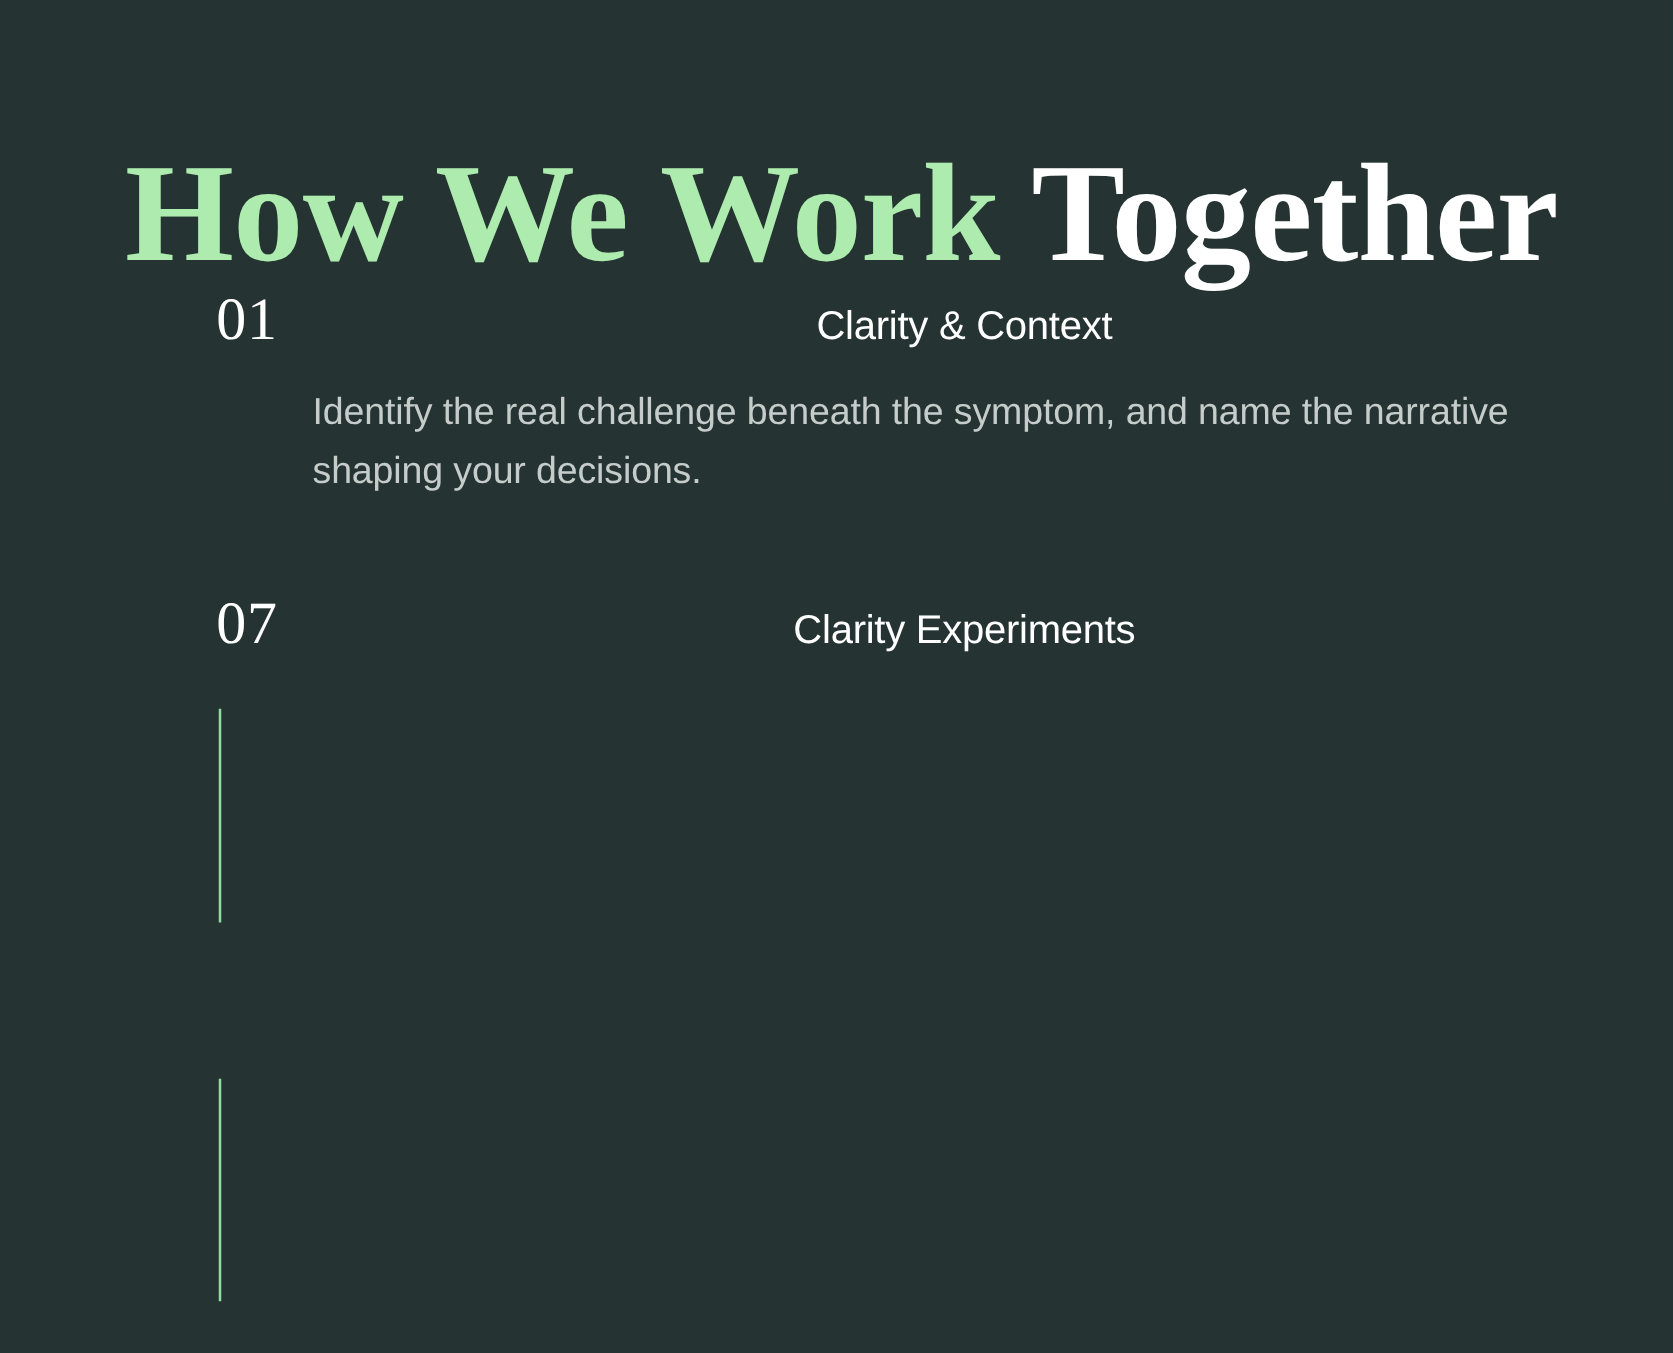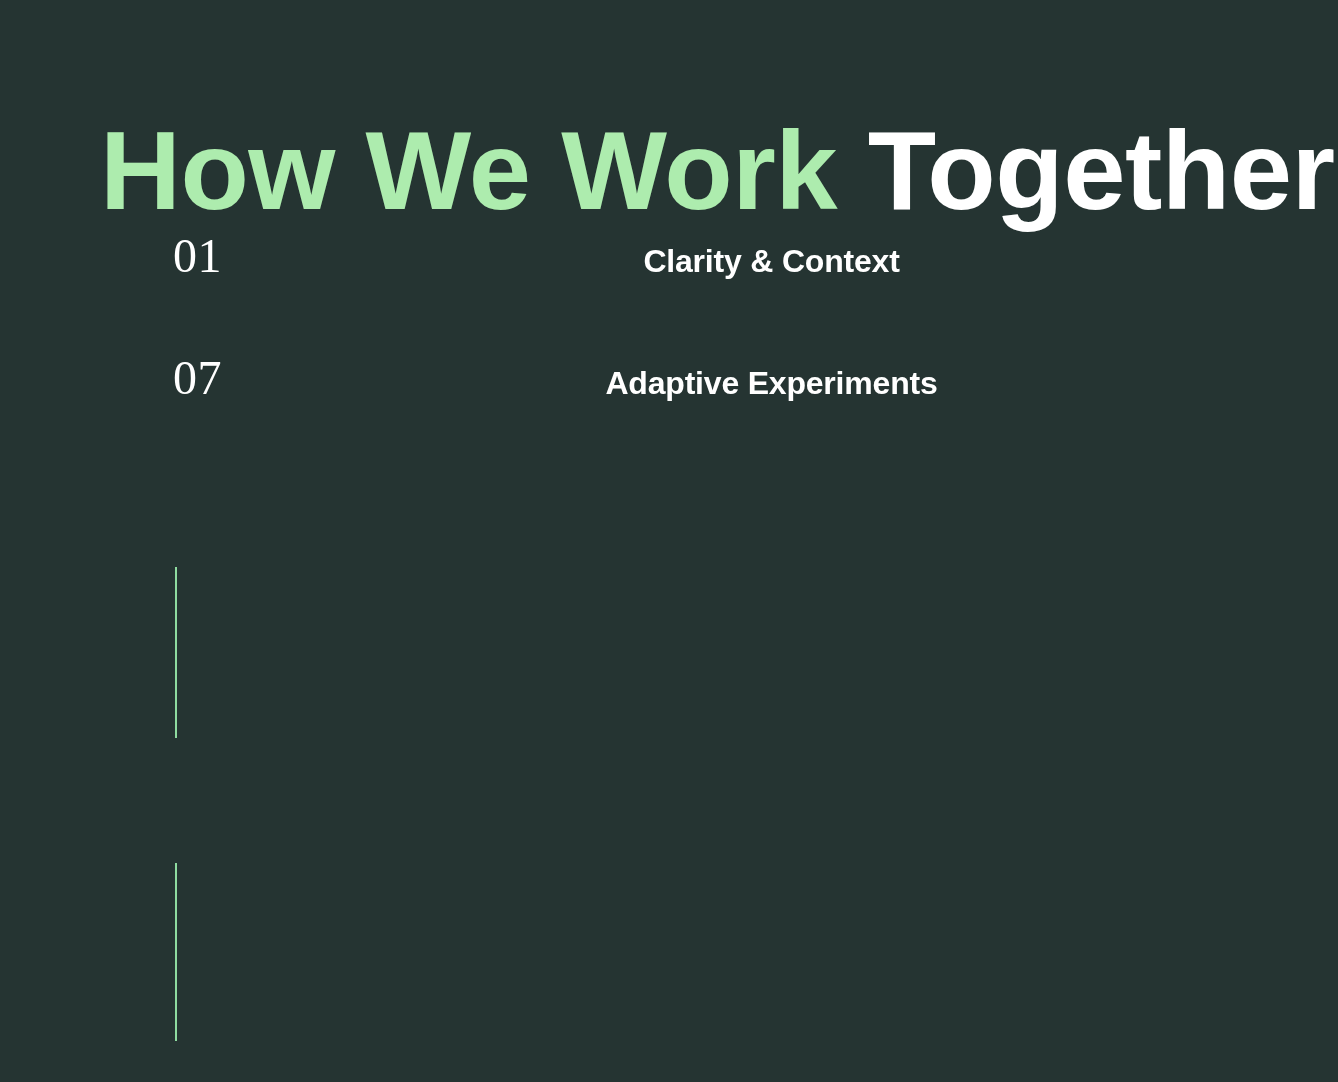--- a/index.html
+++ b/index.html
@@ -21,21 +21,21 @@
     height: 1082px;
     background: #253432;
   }
 
   
   .headline {
     position: absolute;
     left: 100px;
     top: 30px;
     width: 1200px;
-    font-family: Liberation Sans, sans-serif;
+    font-family: Liberation Serif, serif;
     font-weight: 700;
     font-size: 112px;
     line-height: 1.18;
     letter-spacing: -0.5px;
     white-space: nowrap;
   }
   .headline .accent { color: #ADECAE; }
   .headline .plain  { color: #FFFFFF; }
 
   
@@ -67,21 +67,21 @@
     font-weight: 400;
     font-size: 48px;
     line-height: 1;
     letter-spacing: 0.5px;
   }
 
   .step-title {
     flex: 1 1 auto;
     color: #FFFFFF;
     font-family: "Liberation Sans", sans-serif;
-    font-weight: 700;
+    font-weight: 400;
     font-size: 32px;
     line-height: 1.2;
     letter-spacing: -0.2px;
   }
 
   .step-body {
     margin-left: 105px;
     margin-top: 26px;
     max-width: 1020px;
     color: #C5CCCA;
@@ -117,28 +117,29 @@
   <div class="steps">
 
     <div class="connector c1"></div>
     <div class="connector c2"></div>
 
     <div class="step">
       <div class="step-head">
         <div class="step-number">01</div>
         <div class="step-title">Clarity &amp; Context</div>
       </div>
+      <div class="step-body">Identify the real challenge beneath the symptom, and name the narrative shaping your decisions.</div>
     </div>
 
     <div class="gap-1"></div>
 
     <div class="step">
       <div class="step-head">
         <div class="step-number">07</div>
-        <div class="step-title">Adaptive Experiments</div>
+        <div class="step-title">Clarity Experiments</div>
       </div>
     </div>
 
     <div class="gap-2"></div>
 
 
   </div>
 </div>
 
 </body></html>

